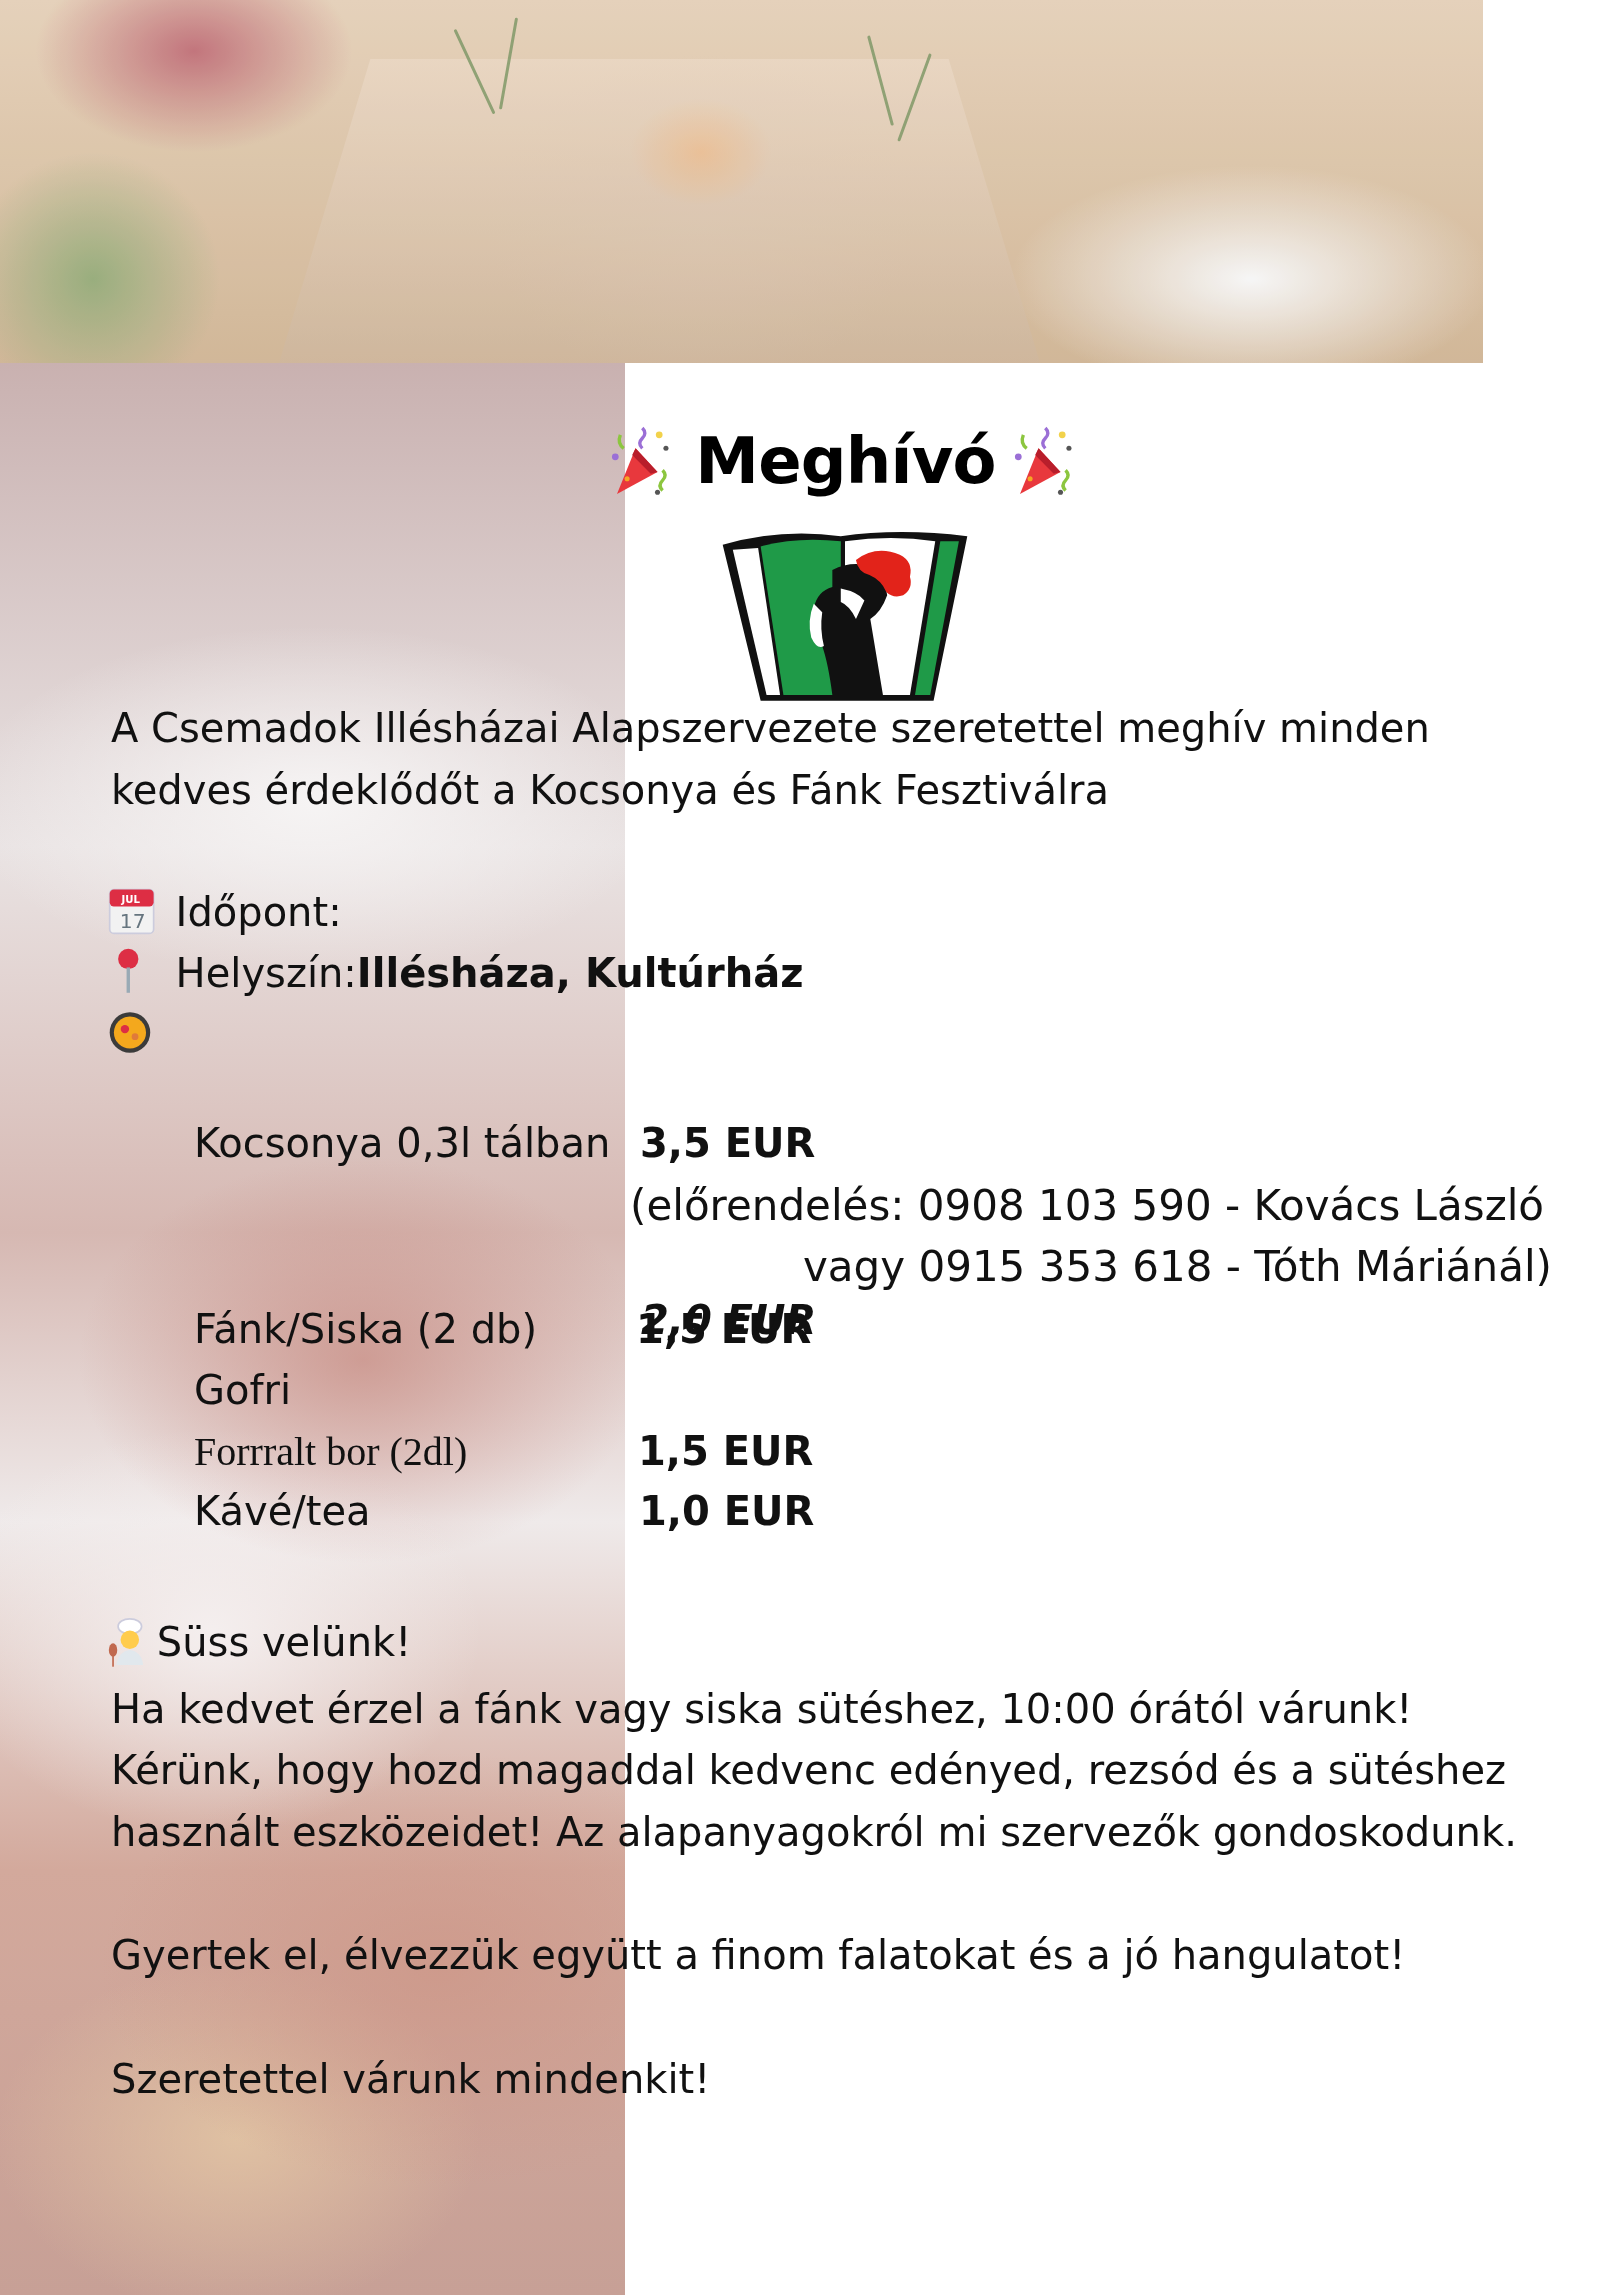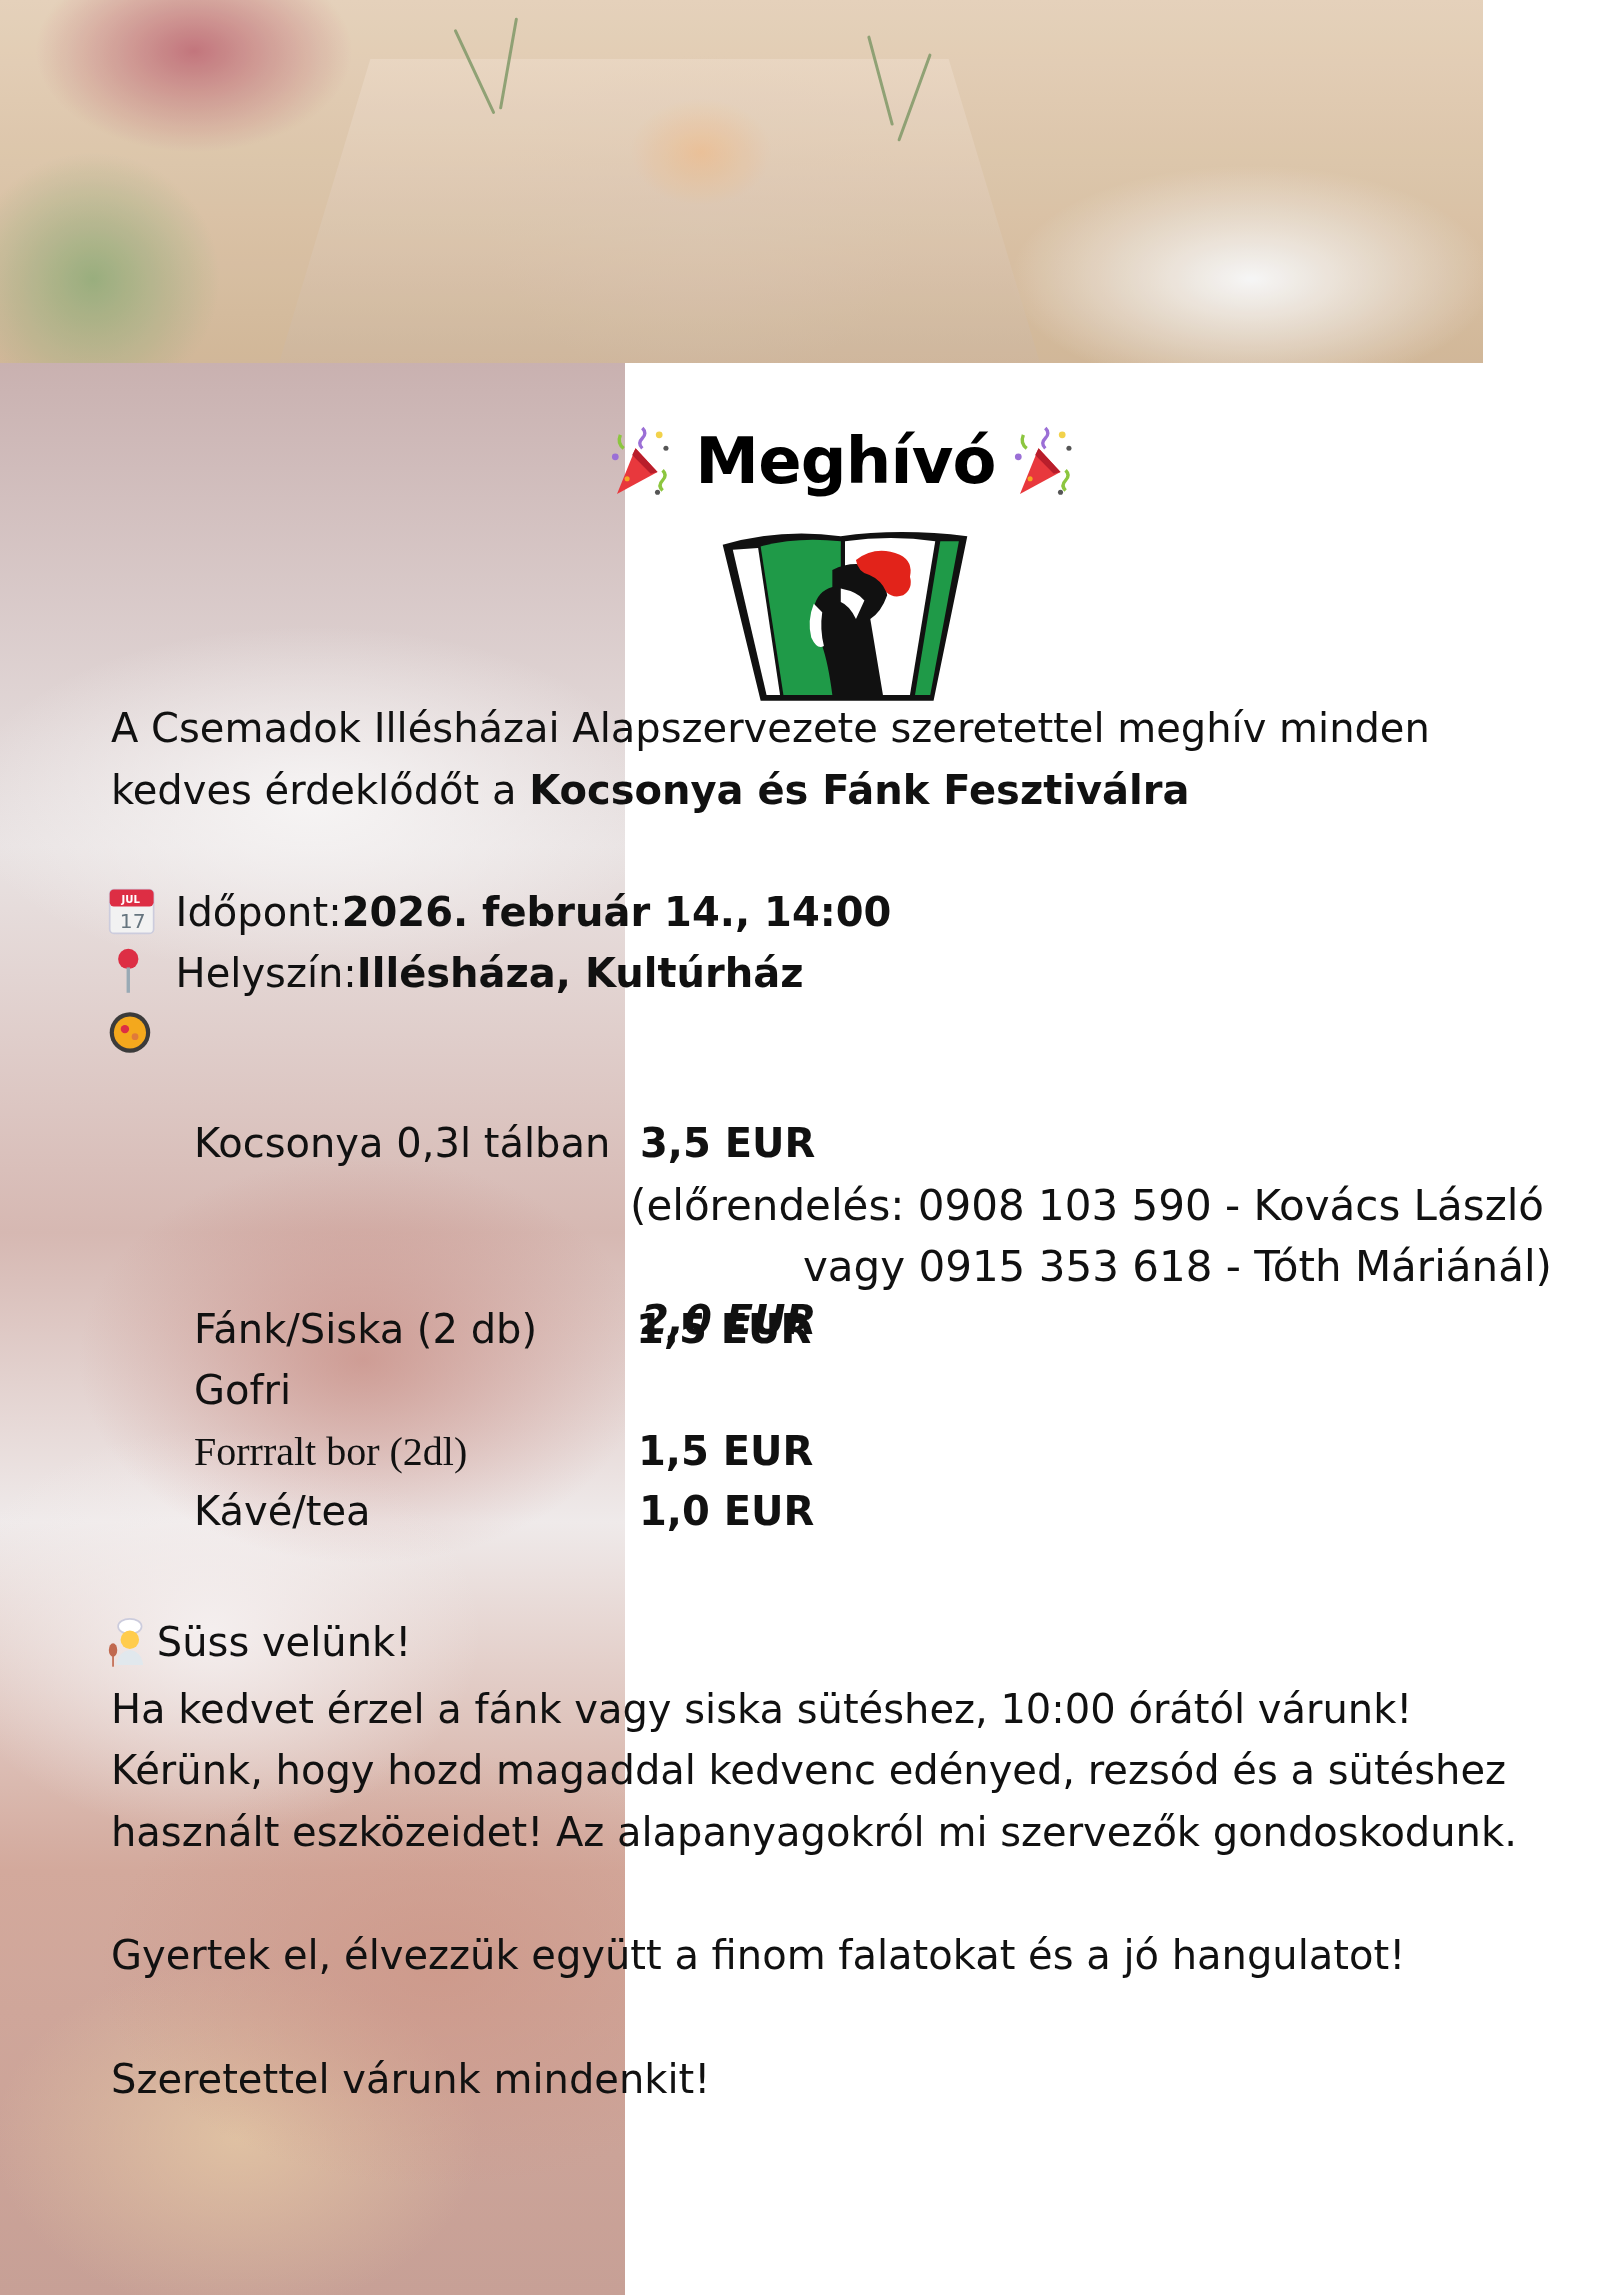--- a/index.html
+++ b/index.html
@@ -48,21 +48,21 @@
     }
     .title {
       font-family: "DejaVu Sans", sans-serif; font-weight: bold; font-size: 64px;
       letter-spacing: -0.8px; color: #000;
     }
     .party { width: 68px; height: 76px; }
 
     .logo { position: absolute; left: 714px; top: 511px; width: 262px; height: 194px; }
 
     .text { position: absolute; left: 111px; font-size: 40px; line-height: 62px; white-space: nowrap; }
-    .text b { font-weight: bold; }
+    .text b { font-weight: normal; }
 
     .info-line { position: absolute; left: 108px; display: flex; align-items: center; font-size: 40px; white-space: nowrap; }
     .info-icon { width: 49px; height: 51px; margin-right: 18.6px; display: inline-block; }
 
     .menu-name { position: absolute; left: 194px; font-size: 40px; white-space: nowrap; }
     .menu-price { position: absolute; font-size: 40px; font-weight: bold; white-space: nowrap; }
     .preorder { position: absolute; font-size: 42px; white-space: nowrap; }
   </style>
 </head>
 <body>
@@ -130,21 +130,20 @@
   <div class="text" style="top:759px;"><span>kedves érdeklődőt a </span><b>Kocsonya és Fánk Fesztiválra</b></div>
 
   <div class="info-line" style="top:886px;align-items:center;">
     <svg class="info-icon" viewBox="0 0 58 60" style="font-size:47px">
       <rect x="2" y="4" width="52" height="52" rx="5" fill="#f2f2f2" stroke="#ccd" stroke-width="2"></rect>
       <rect x="2" y="4" width="52" height="20" rx="5" fill="#dd2e44"></rect>
       <text x="16" y="20" font-size="12" font-weight="bold" fill="#fff" font-family="DejaVu Sans, sans-serif">JUL</text>
       <text x="14" y="50" font-size="24" fill="#66757f" font-family="DejaVu Sans, sans-serif">17</text>
     </svg>
     <span>Időpont: </span>
-      <b>2026. február 14., 14:00</b>
   </div>
   <div class="info-line" style="top:947px;">
     <svg class="info-icon" viewBox="0 0 58 60">
       <circle cx="24" cy="14" r="12" fill="#dd2e44"></circle>
       <rect x="22" y="24" width="4" height="30" fill="#99aab5"></rect>
     </svg>
     <span>Helyszín: </span>
       <b>Illésháza, Kultúrház</b>
   </div>
   <div class="info-line" style="top:1007px;">

